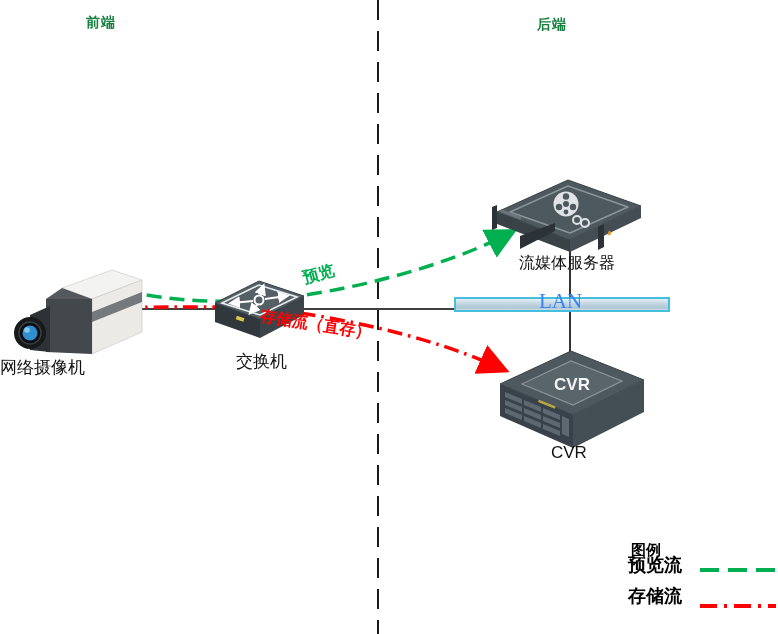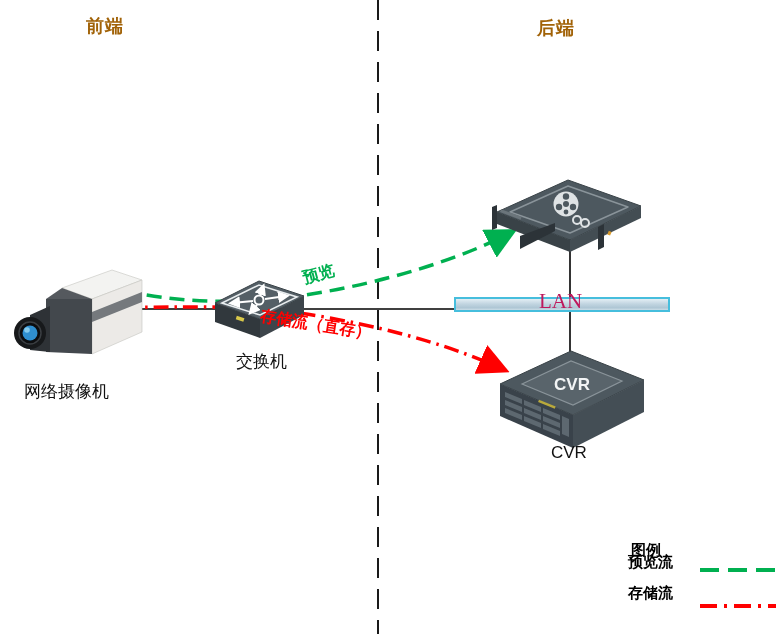--- a/index.html
+++ b/index.html
@@ -2,28 +2,28 @@
 <html><head>
 <meta charset="utf-8">
 <style>
   html,body{margin:0;padding:0;background:#ffffff;}
   #stage{
     position:relative;width:778px;height:634px;background:#ffffff;overflow:hidden;
     font-family:"Liberation Sans","DejaVu Sans",sans-serif;
   }
   #diagram-svg{position:absolute;left:0;top:0;z-index:1;}
   .lbl{position:absolute;z-index:2;white-space:nowrap;color:#1a1a1a;}
-  .zone-title{font-size:18px;font-weight:bold;color:#a16207;letter-spacing:1px;}
+  .zone-title{font-size:14px;font-weight:bold;color:#15803d;letter-spacing:1px;}
   .dev-label{font-size:17px;color:#111;}
-  .lan-label{font-family:"Liberation Serif","DejaVu Serif",serif;font-size:21px;color:#be185d;}
+  .lan-label{font-family:"Liberation Serif","DejaVu Serif",serif;font-size:21px;color:#3b82f6;}
   .flow-label{font-weight:bold;}
   .flow-preview{font-size:16px;color:#00B050;transform:rotate(-15deg);transform-origin:left bottom;}
   .flow-storage{font-size:16px;color:#FF0000;transform:rotate(9deg);transform-origin:left top;}
   .legend-title{font-size:15px;font-weight:bold;color:#000;}
-  .legend-item{font-size:15px;font-weight:bold;color:#000;}
+  .legend-item{font-size:18px;font-weight:bold;color:#000;}
 </style>
 </head>
 <body>
 
 <div id="stage">
 
   <svg id="diagram-svg" width="778" height="634" viewBox="0 0 778 634">
     <defs>
       <linearGradient id="lanGrad" x1="0" y1="0" x2="0" y2="1">
         <stop offset="0" stop-color="#eaf3f8"></stop>
@@ -124,22 +124,23 @@
       <rect x="538" y="403" width="18" height="2.5" fill="#b9a93c" transform="rotate(22 547 404)"></rect>
     </g>
 
     <line x1="700" y1="570" x2="776" y2="570" stroke="#00B050" stroke-width="4" stroke-dasharray="19 9"></line>
     <line x1="700" y1="606" x2="776" y2="606" stroke="#FF0000" stroke-width="4" stroke-dasharray="17 7 3 7"></line>
   </svg>
 
   <div class="lbl zone-title" style="left:86px;top:14px;">前端</div>
   <div class="lbl zone-title" style="left:537px;top:16px;">后端</div>
 
-  <div class="lbl dev-label" style="left:24px;top:356px;margin-top:24px;">网络摄像机</div>
+  <div class="lbl dev-label" style="left:0;top:356px;">网络摄像机</div>
   <div class="lbl dev-label" style="left:236px;top:350px;">交换机</div>
+  <div class="lbl dev-label" style="left:519px;top:253px;font-size:16px;">流媒体服务器</div>
   <div class="lbl lan-label" style="left:539px;top:289px;">LAN</div>
   <div class="lbl dev-label" style="left:551px;top:443px;">CVR</div>
 
   <div class="lbl flow-label flow-preview" style="left:306px;top:268px;">预览</div>
   <div class="lbl flow-label flow-storage" style="left:262px;top:306px;">存储流（直存）</div>
 
   <div class="lbl legend-title" style="left:631px;top:541px;text-align:center;">图例</div>
   <div class="lbl legend-item" style="left:628px;top:553px;">预览流</div>
   <div class="lbl legend-item" style="left:628px;top:584px;">存储流</div>
 

